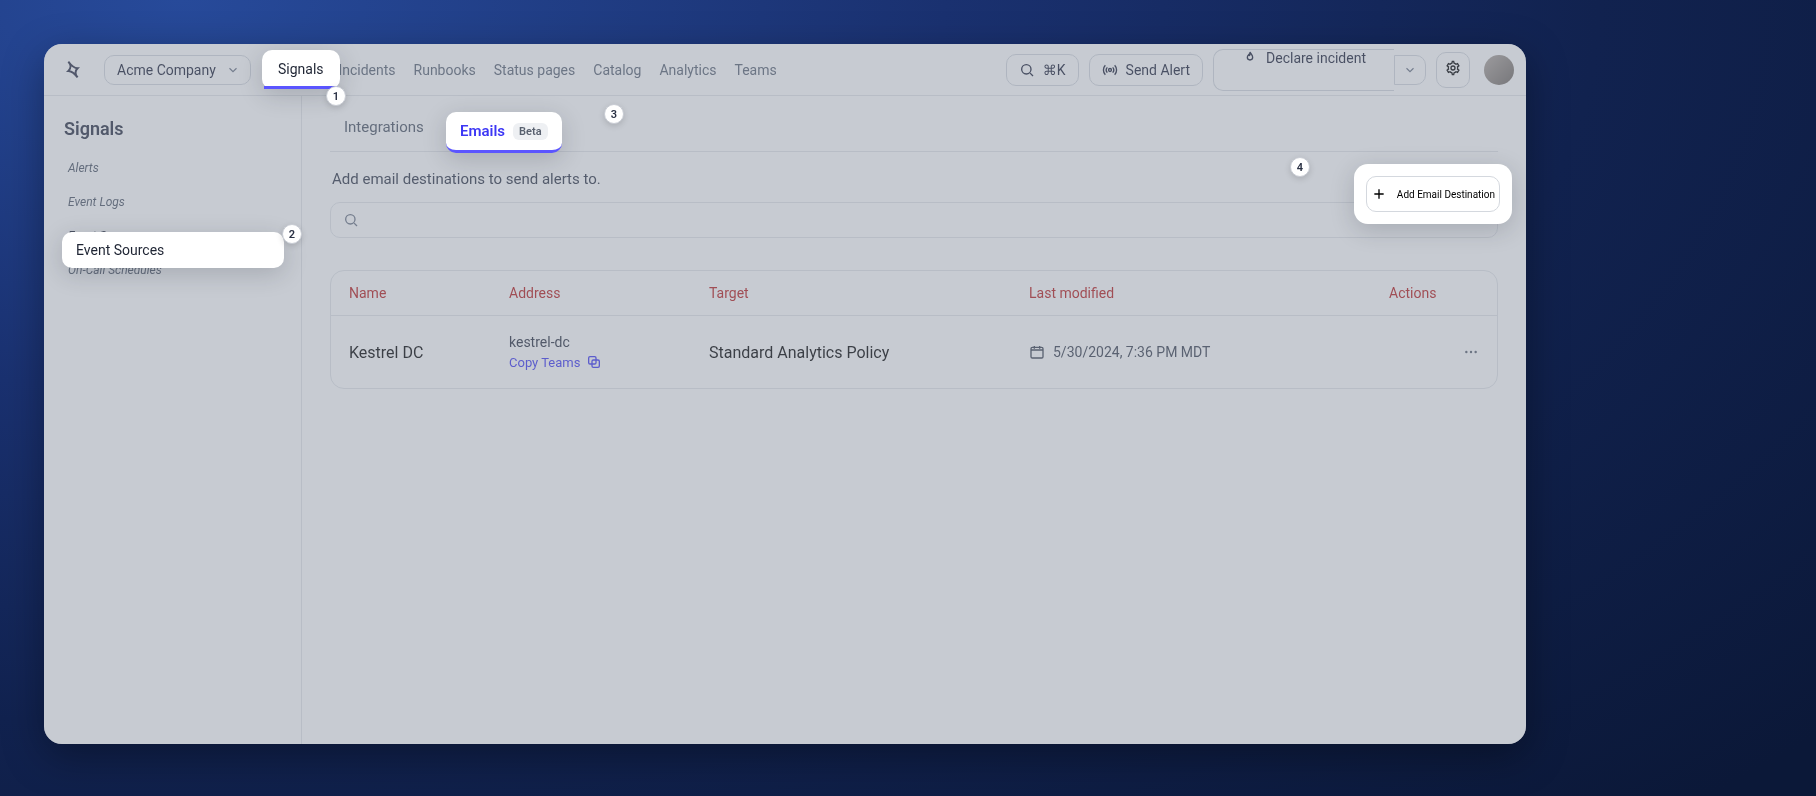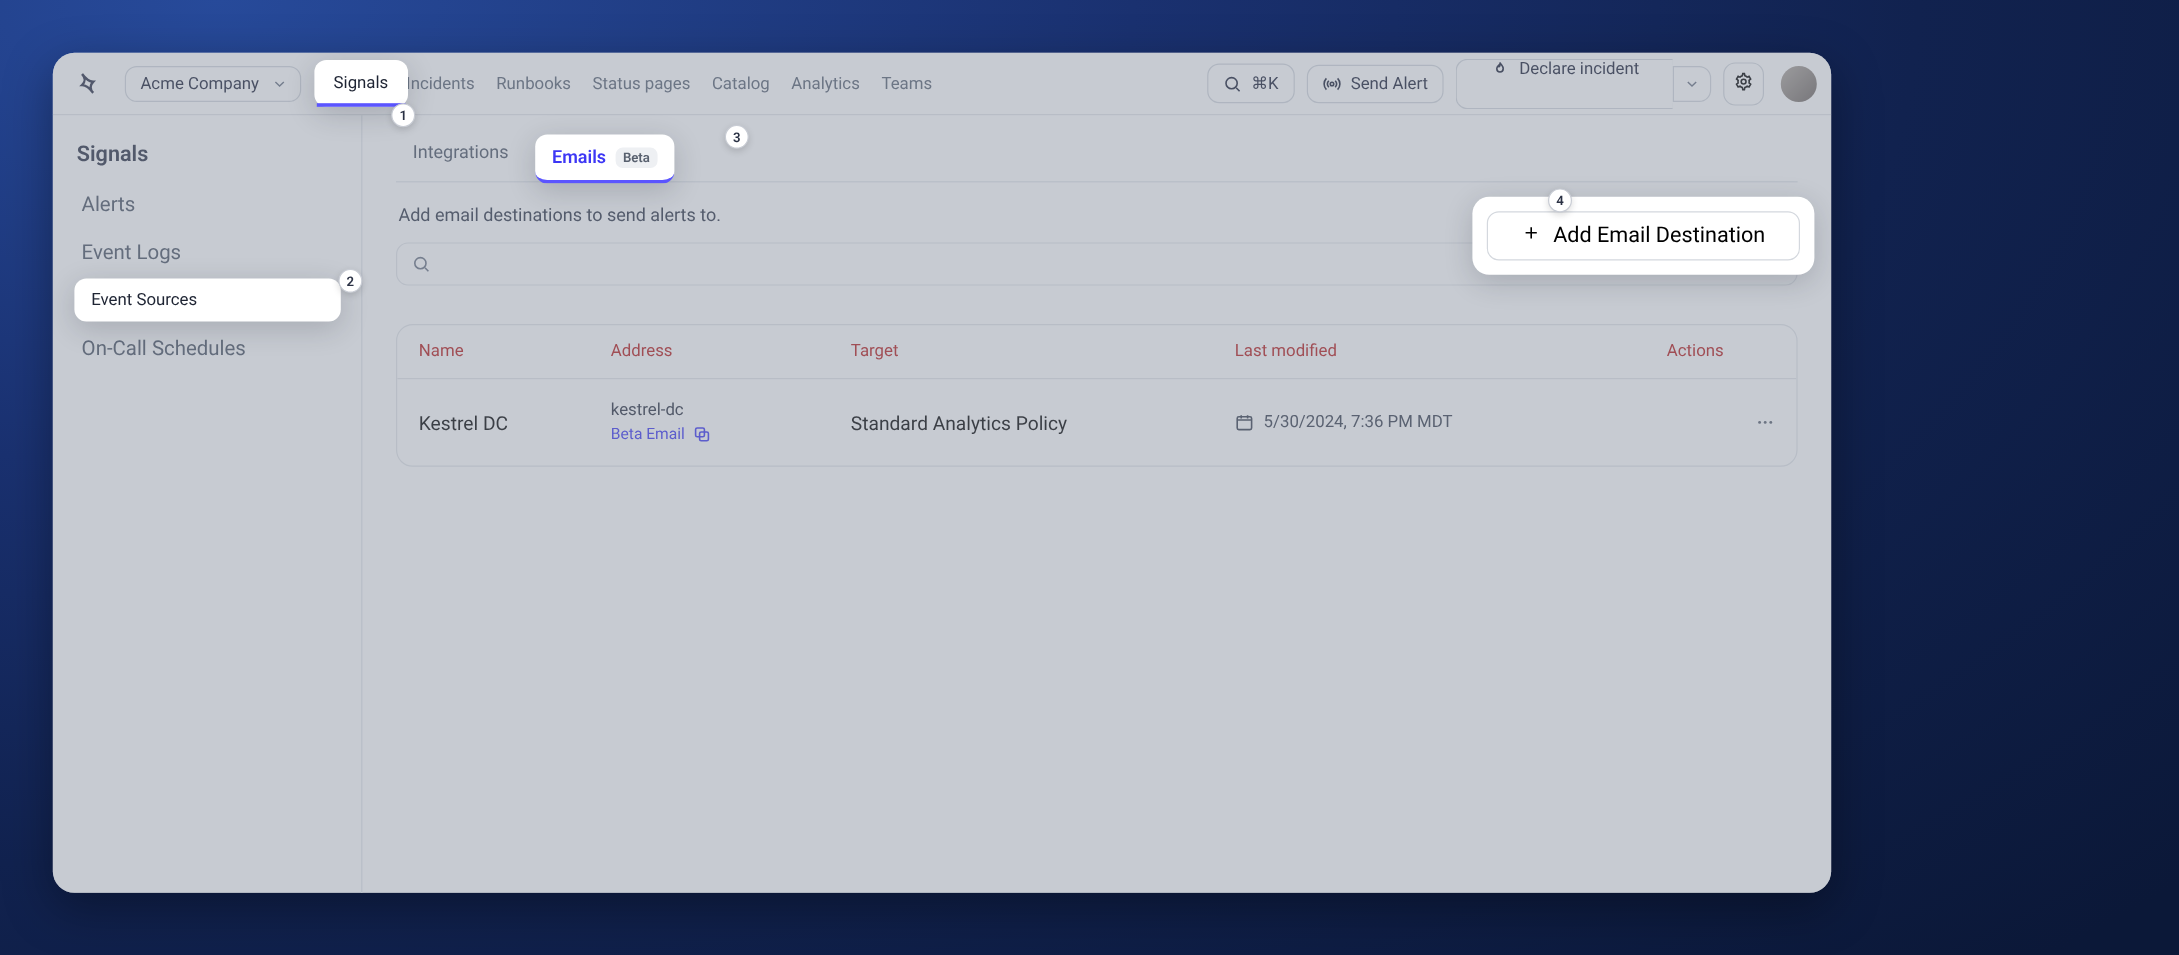--- a/index.html
+++ b/index.html
@@ -68,21 +68,21 @@
   .declare{display:flex;align-items:center;}
   .declare .main{border-radius:10px 0 0 10px;border-right:none;}
   .declare .drop{border-radius:0 10px 10px 0;padding:7px 8px;border-left:1px solid var(--btn-outline);}
   .gear-btn{border:1px solid var(--btn-outline);border-radius:10px;padding:7px 8px;background:#fff;}
   .avatar{width:30px;height:30px;border-radius:50%;background:linear-gradient(135deg,#b0a8a0,#6e6660);margin-left:4px;}
 
   
   .body{display:flex;height:calc(100% - 52px);}
   .sidebar{width:258px;border-right:1px solid var(--border);padding:18px 12px;}
   .sb-title{font-size:18px;font-weight:600;color:#2a3144;padding:4px 8px 12px;}
-  .sb-item{display:block;padding:10px 12px;border-radius:10px;font-size:17px;color:#4b5565;}
+  .sb-item{display:block;padding:10px 12px;border-radius:10px;font-size:12px;color:#4b5565;font-style:italic;}
   .sb-item.active{color:#1e2433;}
 
   .main{flex:1;padding:0 28px 24px;}
   .tabs{display:flex;gap:8px;margin-top:8px;border-bottom:1px solid var(--border);}
   .tab{display:flex;align-items:flex-start;gap:8px;padding:14px 14px 12px;font-size:15px;color:#4b5565;border-bottom:3px solid transparent;}
   .tab.active{color:var(--accent-strong);font-weight:600;}
   .beta{font-size:11px;font-weight:600;color:#59616f;background:var(--badge);padding:2px 6px;border-radius:6px;}
 
   .page-sub{margin:18px 2px 14px;font-size:15px;color:#2f3647;}
 
@@ -103,21 +103,21 @@
   .row-actions{display:flex;justify-content:flex-end;}
   .kebab{color:#59616f;}
 
   
   .lift{position:absolute;z-index:20;background:#fff;border-radius:10px;box-shadow:0 6px 24px rgba(20,25,40,.18);}
   .lift .nav-pill{padding:9px 14px;font-size:14px;color:#1e2433;border-bottom:3px solid var(--accent);}
   .lift.sb{padding:10px 14px;font-size:14px;color:#1e2433;width:222px;}
   .lift.tab{padding:10px 14px;display:flex;align-items:center;gap:8px;}
   .lift.tab .lbl{color:var(--accent-strong);font-weight:600;font-size:15px;}
   .lift.btncard{padding:12px 12px;border-radius:14px;}
-  .lift.btncard .inner{display:flex;gap:10px;border:1px solid var(--btn-outline);border-radius:10px;padding:9px 28px;font-size:18px;}
+  .lift.btncard .inner{display:flex;align-items:center;gap:10px;border:1px solid var(--btn-outline);border-radius:10px;padding:9px 4px;font-size:10px;}
 
   .step-badge{
     position:absolute;z-index:25;width:20px;height:20px;border-radius:50%;
     background:#fff;border:1px solid #c8ccd4;color:#2a3144;font-size:11px;font-weight:600;
     display:flex;align-items:center;justify-content:center;box-shadow:0 2px 6px rgba(0,0,0,.15);
   }
 </style>
 </head>
 <body>
 
@@ -217,21 +217,21 @@
           <div>Address</div>
           <div>Target</div>
           <div>Last modified</div>
           <div class="right">Actions</div>
         </div>
         <div class="trow">
           <div>Kestrel DC</div>
           <div>
             <div class="addr-main">kestrel-dc</div>
             <div class="copy-link">
-              <span>Beta Email</span>
+              <span>Copy Teams</span>
               <svg class="icon16" viewBox="0 0 24 24" fill="none" stroke="currentColor" stroke-width="2">
                   <rect x="9" y="9" width="11" height="11" rx="2"></rect>
                   <rect x="4" y="4" width="11" height="11" rx="2"></rect>
                 </svg>
             </div>
           </div>
           <div>Standard Analytics Policy</div>
           <div class="lm">
             <svg class="icon16" viewBox="0 0 24 24" fill="none" stroke="currentColor" stroke-width="2">
                 <rect x="3" y="5" width="18" height="16" rx="2"></rect>

